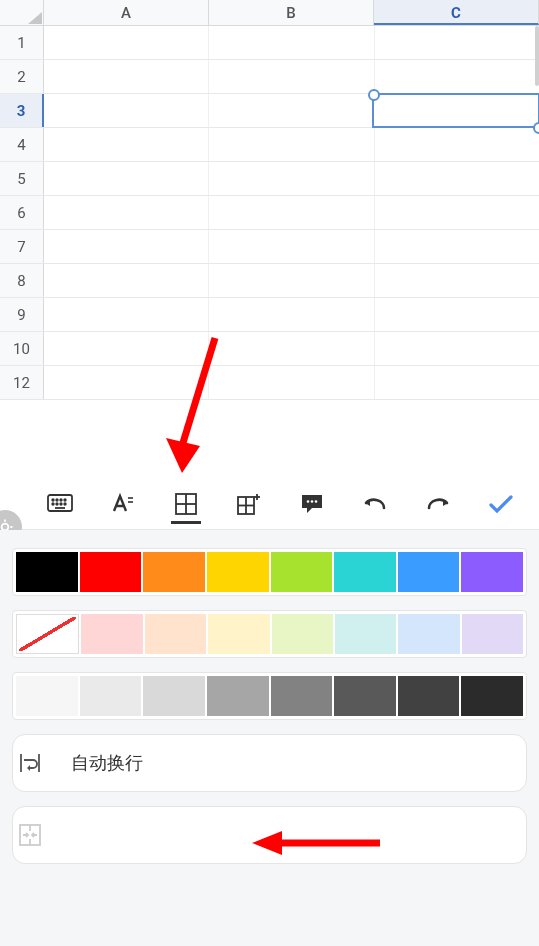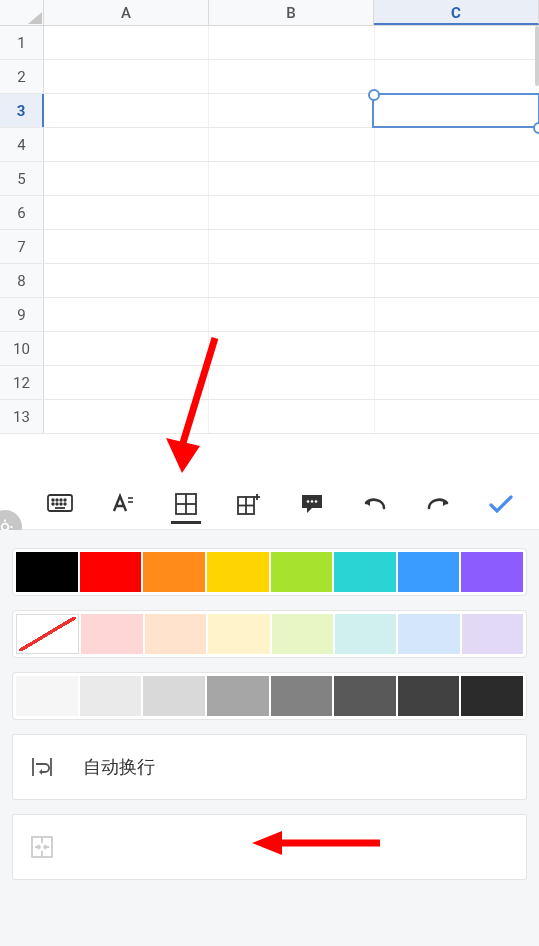--- a/index.html
+++ b/index.html
@@ -187,26 +187,26 @@
   }
   .swatch.no-fill::before {
     content: "";
     position: absolute;
     left: 2px; top: 2px; right: 2px; bottom: 2px;
     background: linear-gradient(to bottom right, transparent 47%, #f03030 47%, #f03030 53%, transparent 53%);
   }
   .action-card {
     background: #fff;
     border: 1px solid #e4e4e4;
-    border-radius: 2px;
+    border-radius: 13px;
     margin-bottom: 14px;
-    height: 66px;
+    height: 58px;
     display: flex;
     align-items: center;
-    padding: 0 16px;
+    padding: 0 4px;
     font-size: 18px;
     color: #333;
     font-weight: 500;
   }
   .action-card .ic {
     width: 26px;
     display: flex;
     justify-content: center;
     margin-right: 28px;
     color: #555;
@@ -310,28 +310,20 @@
       <div class="row">
         <div class="row-head">10</div>
         <div class="cells">
           <div class="cell"></div>
           <div class="cell"></div>
           <div class="cell"></div>
         </div>
       </div>
       <div class="row">
         <div class="row-head">12</div>
-        <div class="cells">
-          <div class="cell"></div>
-          <div class="cell"></div>
-          <div class="cell"></div>
-        </div>
-      </div>
-      <div class="row">
-        <div class="row-head">13</div>
         <div class="cells">
           <div class="cell"></div>
           <div class="cell"></div>
           <div class="cell"></div>
         </div>
       </div>
     </div>
   <div class="right-scroll"></div>
 </div>
 

